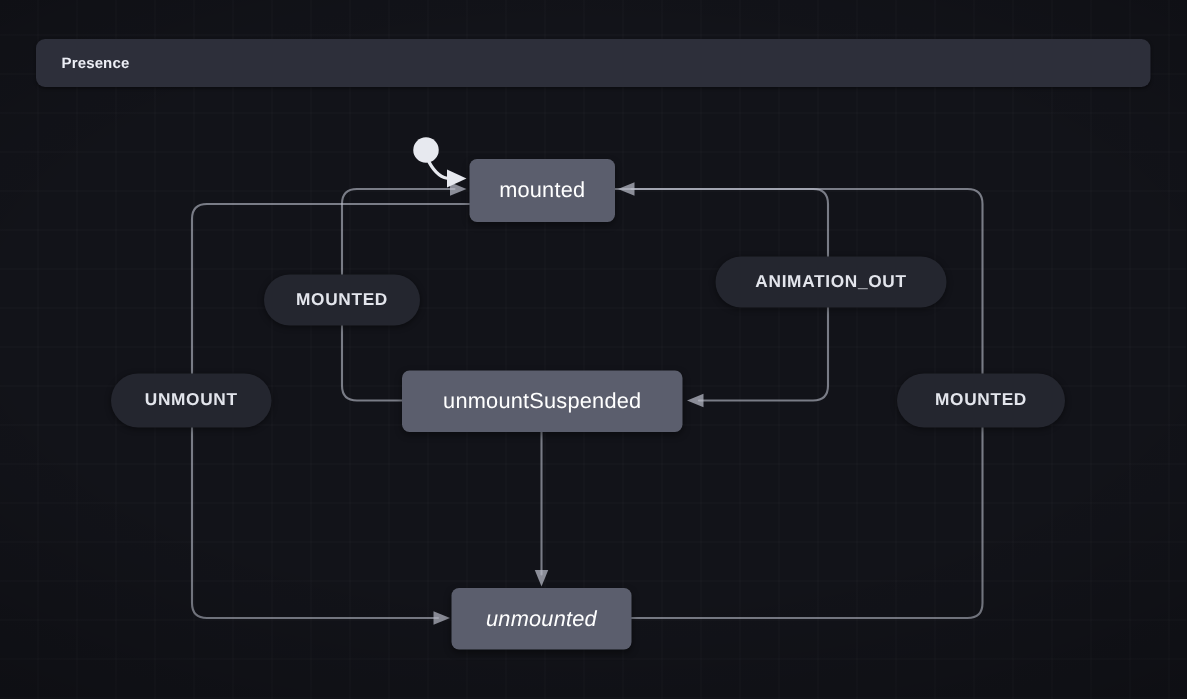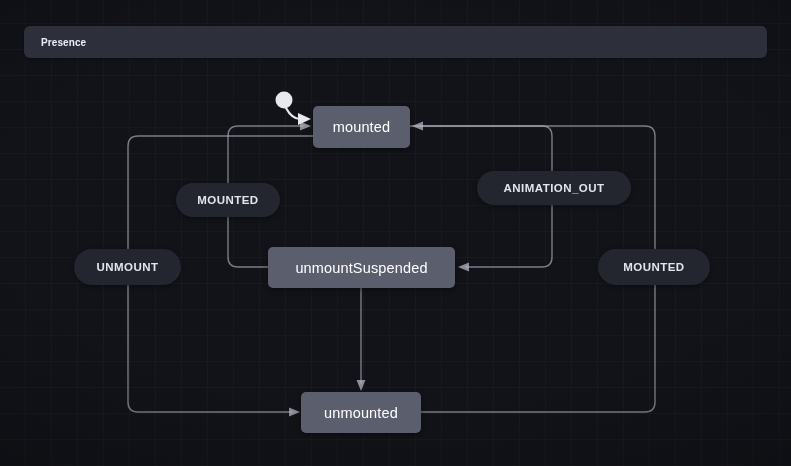--- a/index.html
+++ b/index.html
@@ -101,21 +101,21 @@
     font-size: 14.5px;
     font-weight: 400;
     letter-spacing: 0.15px;
     box-shadow: 0 2px 5px rgba(0,0,0,0.4);
     white-space: nowrap;
     z-index: 3;
   }
 
   #node-mounted           { left: 313px; top: 106px; width:  97px; height: 42px; }
   #node-unmountsuspended  { left: 268px; top: 247px; width: 187px; height: 41px; text-align: right; }
-  #node-unmounted         { left: 301px; top: 392px; width: 120px; height: 41px; }
+  #node-unmounted         { left: 301px; top: 392px; width: 120px; height: 41px; font-style: italic; }
 
   
   .event-label {
     position: absolute;
     background: #24262f;
     border-radius: 999px;
     display: flex;
     align-items: center;
     justify-content: center;
     color: #e3e5ec;

